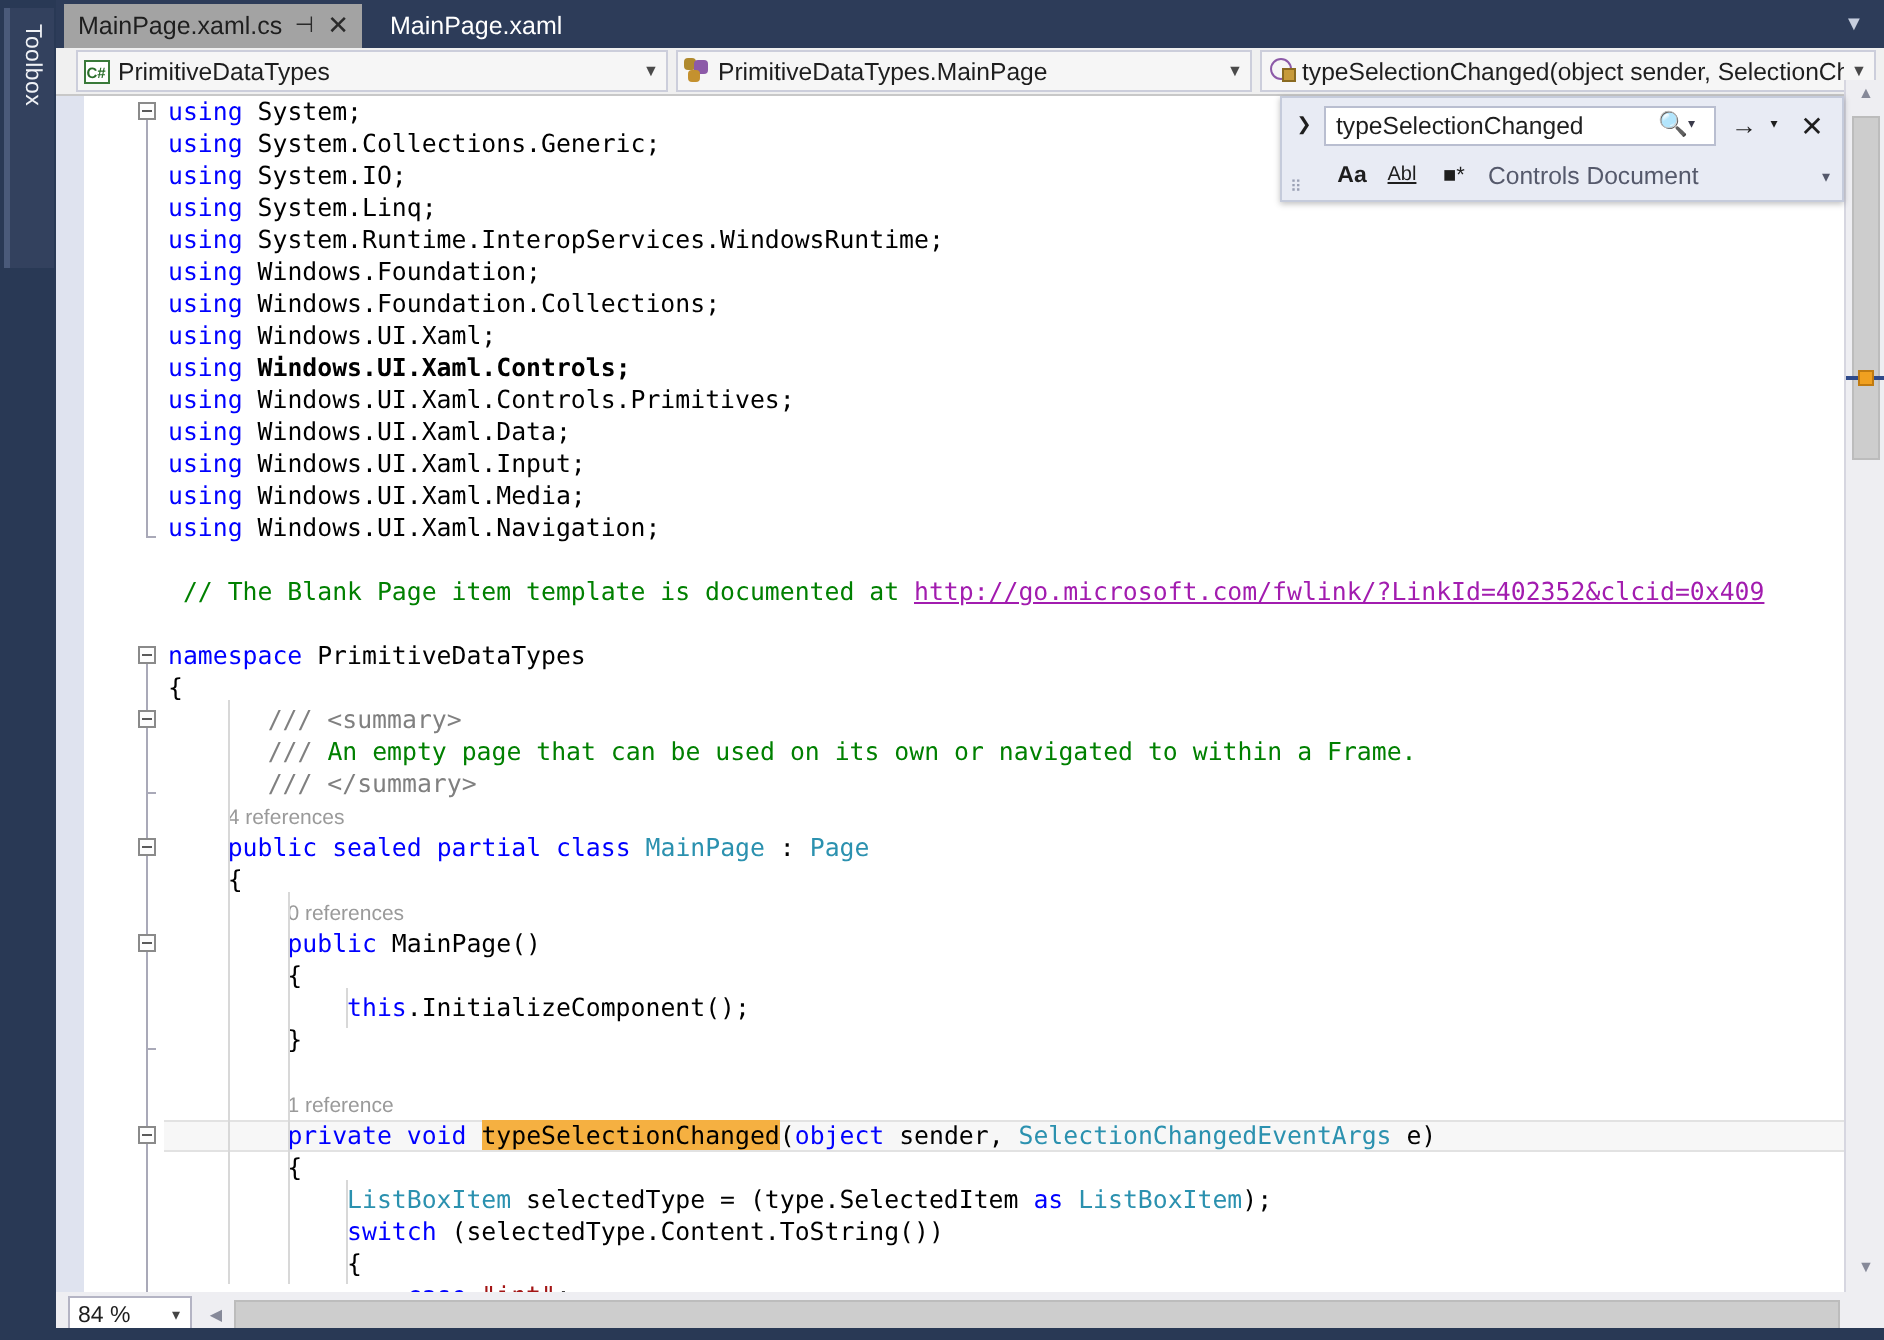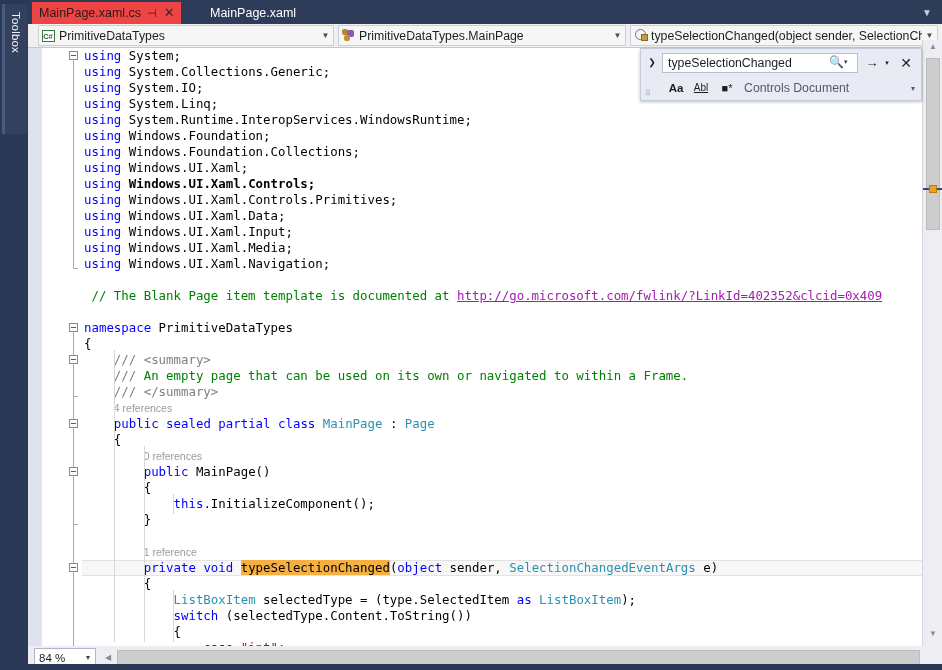--- a/index.html
+++ b/index.html
@@ -61,26 +61,26 @@
     top: 2px;
     height: 22px;
     line-height: 22px;
     padding: 0 7px;
     font-size: 12.5px;
     white-space: nowrap;
     box-sizing: border-box;
   }
   .doctab.active {
     left: 4px;
-    background: #ef4444;
+    background: #a3a3a3;
     color: #1e1e1e;
     padding-right: 40px;
   }
   .doctab.inactive {
-    left: 175px;
+    left: 160px;
     background: #2d3c59;
     color: #ffffff;
   }
   .tab-pin, .tab-close {
     position: absolute;
     top: 0;
     width: 16px;
     height: 22px;
     line-height: 22px;
     text-align: center;
@@ -233,21 +233,21 @@
     background: #f7f7f7;
     border-top: 1px solid #e2e2e2;
     border-bottom: 1px solid #e2e2e2;
     height: 14px;
     line-height: 14px;
   }
   .kw   { color: #0000ff; }
   .type { color: #2b91af; }
   .str  { color: #a31515; }
   .cmt  { color: #008000; text-align: center; }
-  .xdoc { color: #808080; }
+  .xdoc { color: #808080; margin-left: 20px; }
   .lnk  { color: #a21caf; text-decoration: underline; }
   .hit  { background: #f5b041; color: #000; }
   .bold { font-weight: bold; }
   .refs {
     color: #9a9a9a;
     font-family: "Liberation Sans", sans-serif;
     font-size: 10.5px;
   }
 
   

